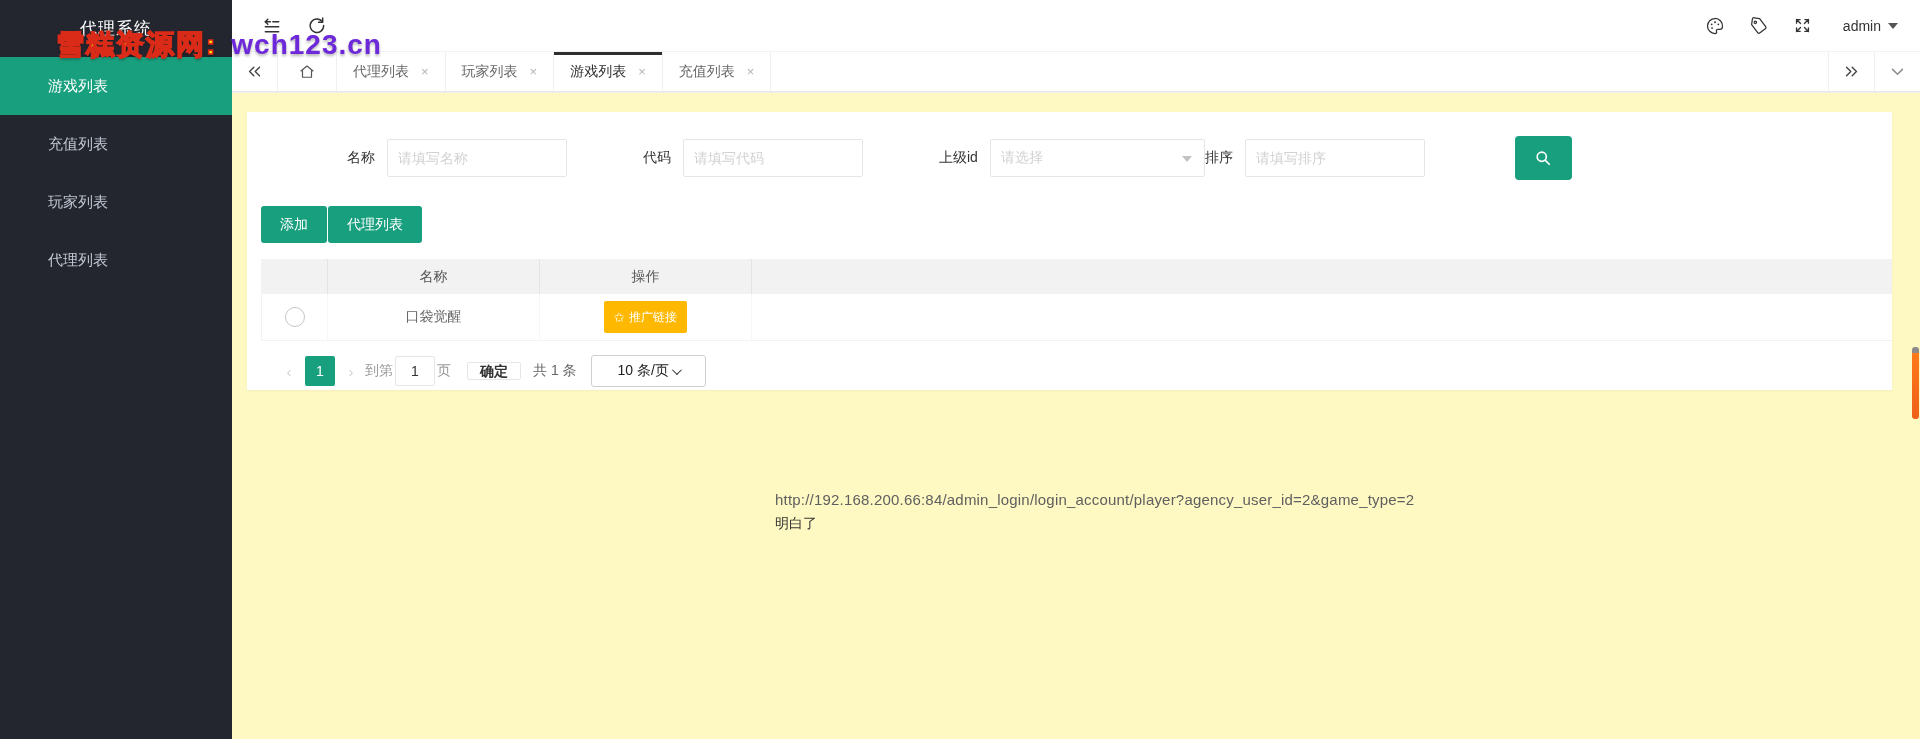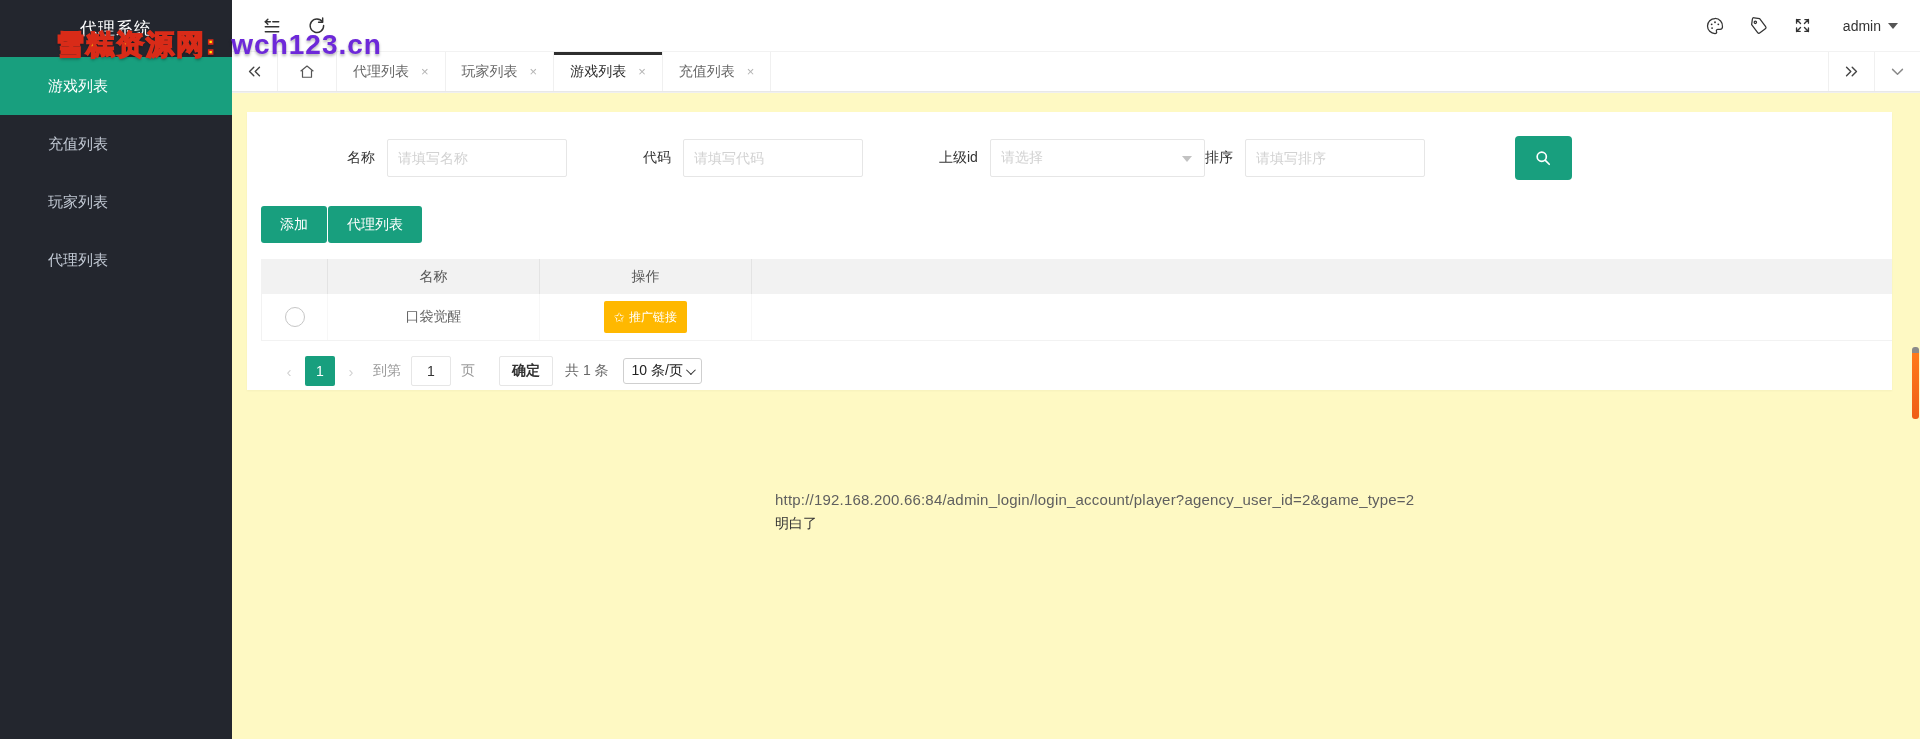--- a/index.html
+++ b/index.html
@@ -66,25 +66,25 @@
   .col-action { width:212px; }
   .col-rest { flex:1; border-right:none; }
   .radio-circle { width:20px; height:20px; border:1px solid #c6c6c6; border-radius:50%; background:#fff; cursor:pointer; }
   .btn-warn { background:#ffb800; color:#fff; border:none; border-radius:2px; height:26px; padding:16px 10px; font-size:12px; cursor:pointer; display:flex; align-items:center; gap:4px; font-family:inherit; }
   .star-icon::before { content:"✩"; font-size:13px; }
 
   
   .pagination { display:flex; align-items:center; margin:15px 0 0 30px; height:30px; font-size:14px; }
   .pg-arrow { width:24px; height:30px; display:flex; align-items:center; justify-content:center; color:#d2d2d2; cursor:pointer; font-size:15px; }
   .pg-current { width:30px; height:30px; background:#189f7e; color:#fff; display:flex; align-items:center; justify-content:center; border-radius:2px; margin:0 4px; cursor:default; }
-  .pg-label { color:#9a9a9a; margin:0 10px; }
+  .pg-label { color:#9a9a9a; margin:0 2px; }
   .pg-input { width:40px; height:30px; border:1px solid #e6e6e6; border-radius:2px; text-align:center; color:#333; font-size:14px; outline:none; font-family:inherit; }
-  .pg-confirm { height:30px; padding:0 12px; background:#fff; border:1px solid #e6e6e6; border-radius:2px; font-weight:bold; color:#333; margin:0 12px 0 14px; cursor:pointer; font-size:14px; font-family:inherit; }
+  .pg-confirm { height:18px; padding:0 12px; background:#fff; border:1px solid #e6e6e6; border-radius:2px; font-weight:bold; color:#333; margin:0 12px 0 14px; cursor:pointer; font-size:14px; font-family:inherit; }
   .pg-total { color:#666; margin-right:14px; }
-  .pg-select { height:26px; border:1px solid #cfcfcf; border-radius:3px; display:flex; align-items:center; padding:0 8px; gap:3px; color:#222; cursor:pointer; background:#fff; }
+  .pg-select { height:32px; border:1px solid #cfcfcf; border-radius:3px; display:flex; align-items:center; padding:0 26px; gap:3px; color:#222; cursor:pointer; background:#fff; }
   .chev { width:7px; height:7px; border-right:1.8px solid #333; border-bottom:1.8px solid #333; transform:rotate(45deg) translateY(-2px); }
 
   
   .url-overlay { position:absolute; left:543px; top:398px; }
   .url-text { color:#5f5f5f; font-size:15px; letter-spacing:.2px; }
   .ok-text { color:#333; font-size:14px; margin-top:7px; cursor:pointer; }
 
   
   .watermark { position:absolute; left:56px; top:26px; z-index:20; font-weight:bold; font-size:28px; white-space:nowrap; pointer-events:none; }
   .wm-prefix { color:#ffef00; -webkit-text-stroke:1.6px #d92b18; text-shadow:0 2px 3px rgba(0,0,0,.35); letter-spacing:2px; }

